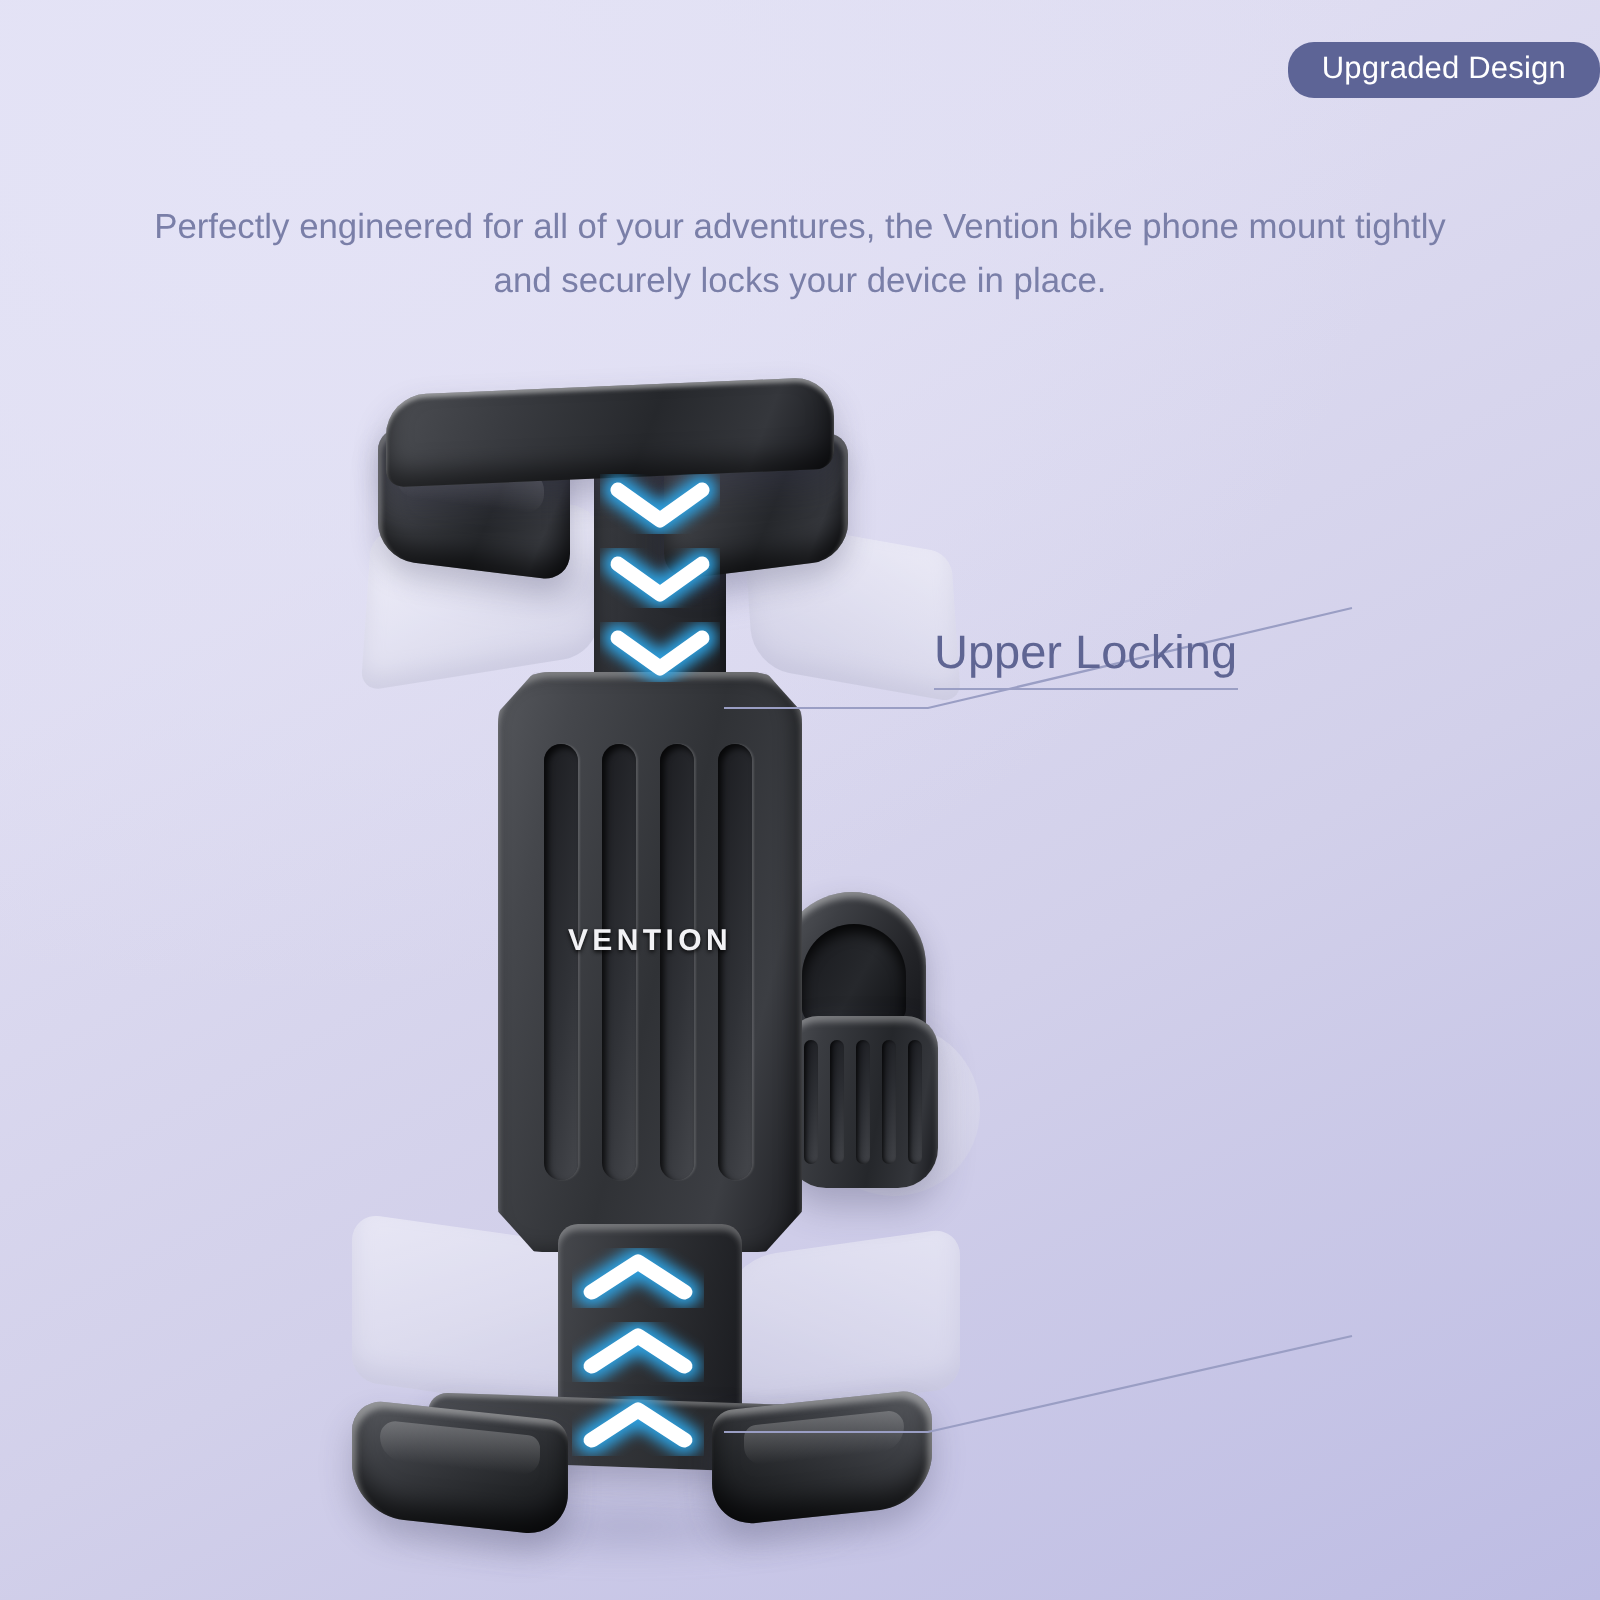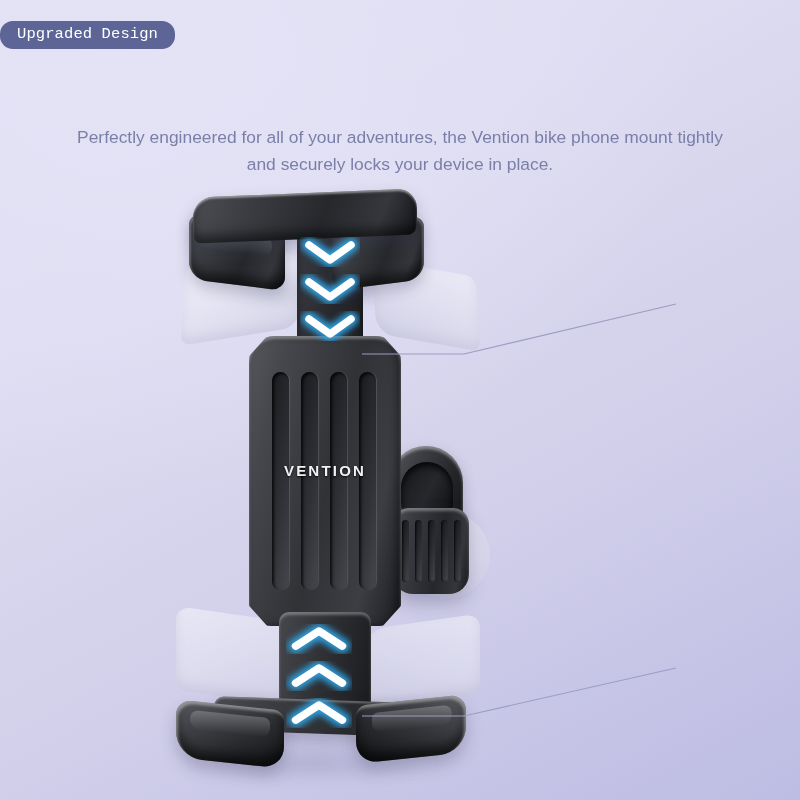--- a/index.html
+++ b/index.html
@@ -22,22 +22,21 @@
       linear-gradient(152deg, #e2e1f4 0%, #dedcf1 30%, #d2d0ea 62%, #bdbce3 100%);
     overflow: hidden;
   }
 
   
   .badge-wrap {
     position: absolute;
     top: 21px;
     left: 0;
     width: 800px;
-    text-align: left;
-    font-family: Liberation Mono, monospace;
+    text-align: right;
   }
   .badge {
     display: inline-block;
     padding: 4px 17px 5px 17px;
     border-radius: 13px;
     background: #5d6496;
     color: #ffffff;
     font-size: 15.5px;
     letter-spacing: 0.1px;
     line-height: 1.25;
@@ -58,21 +57,20 @@
   .subcopy {
     position: absolute;
     top: 100px;
     left: 50%;
     transform: translateX(-50%);
     width: 650px;
     text-align: center;
     font-size: 17.4px;
     line-height: 27px;
     color: #7a7fa8;
-    margin-top: 24px;
   }
 
   
   .callout {
     position: absolute;
     color: #5f6593;
     font-size: 23.5px;
     white-space: nowrap;
   }
   .callout .rule {
@@ -458,17 +456,18 @@
 
   <svg class="leader" style="left:360px;top:300px;" width="320" height="56" viewBox="0 0 320 56">
     <polyline points="2,54 104,54 316,4" fill="none" stroke="#9a9ec4" stroke-width="1.1"></polyline>
   </svg>
 
   <svg class="leader" style="left:360px;top:664px;" width="320" height="56" viewBox="0 0 320 56">
     <polyline points="2,52 104,52 316,4" fill="none" stroke="#9a9ec4" stroke-width="1.1"></polyline>
   </svg>
 
   <div class="callout" id="callout-upper">
+    <span>Upper Locking</span>
     <div class="rule"></div>
   </div>
 
 
 </div>
 
 </body></html>

